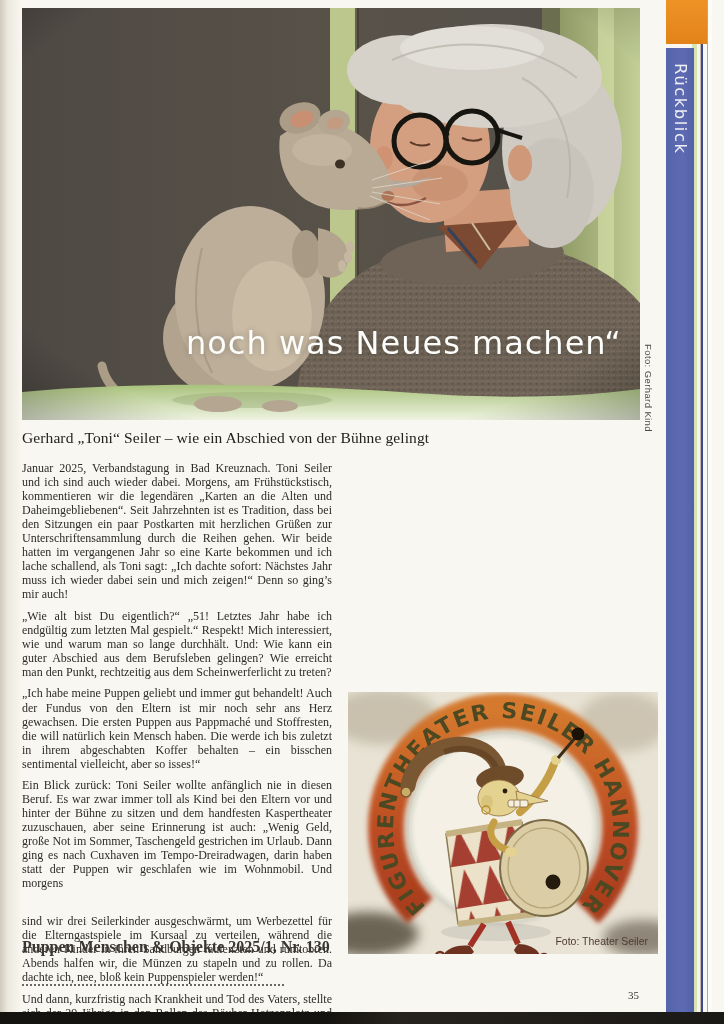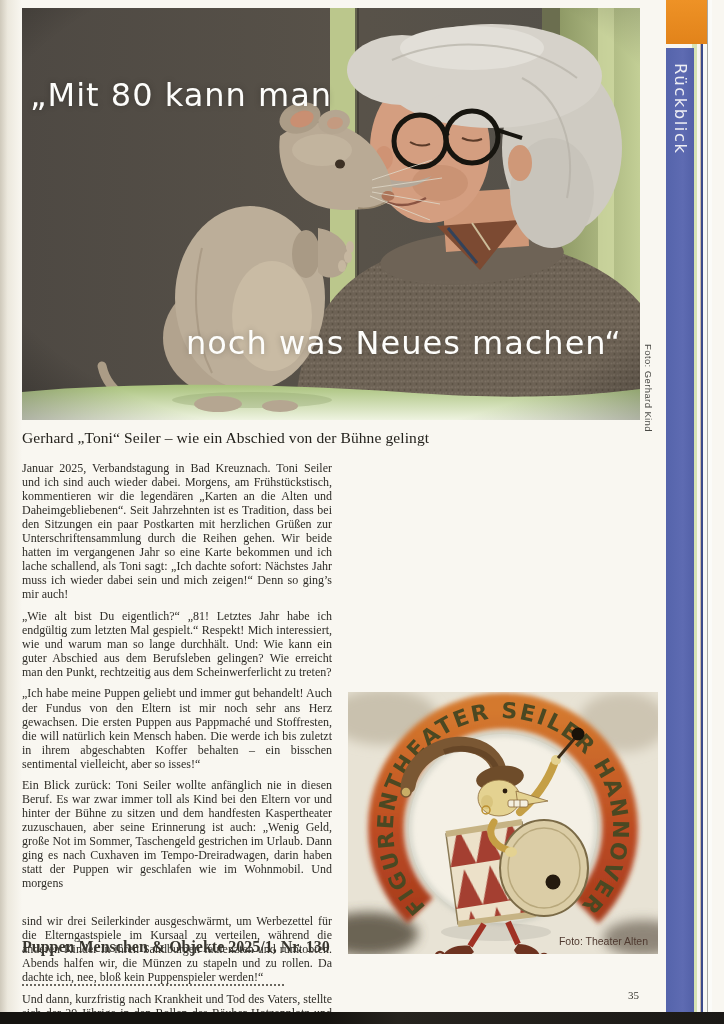--- a/index.html
+++ b/index.html
@@ -161,38 +161,37 @@
 
       <g>
         <path d="M0,384 C130,372 290,377 392,385 C495,392 565,388 618,381 L618,412 L0,412 Z" fill="url(#tableGrad)"></path>
         <ellipse cx="230" cy="392" rx="80" ry="8" fill="#8ca06a" opacity="0.35"></ellipse>
         <ellipse cx="196" cy="396" rx="24" ry="8" fill="#b5a691"></ellipse>
         <ellipse cx="258" cy="398" rx="18" ry="6" fill="#b5a691"></ellipse>
       </g>
 
       <rect x="0" y="0" width="618" height="412" fill="url(#vig)"></rect>
     </svg>
-    <div class="hl hl1">„Mit 80 kann man</div>
     <div class="hl hl2">noch was Neues machen“</div>
   </figure>
 
   <div class="photo-credit">Foto: Gerhard Kind</div>
 
   <div class="edge-stripes"></div>
   <div class="tab-blue">
     <span class="tab-label">Rückblick</span>
   </div>
   <div class="tab-orange"></div>
 
   <h1 class="subheading">Gerhard „Toni“ Seiler – wie ein Abschied von der Bühne gelingt</h1>
 
   <div class="columns">
     <div class="col">
       <p>Januar 2025, Verbandstagung in Bad Kreuznach. Toni Seiler und ich sind auch wieder dabei. Morgens, am Frühstückstisch, kommentieren wir die legendären „Karten an die Alten und Daheimgebliebenen“. Seit Jahrzehnten ist es Tradition, dass bei den Sitzungen ein paar Postkarten mit herzlichen Grüßen zur Unterschriftensammlung durch die Reihen gehen. Wir beide hatten im vergangenen Jahr so eine Karte bekommen und ich lache schallend, als Toni sagt: „Ich dachte sofort: Nächstes Jahr muss ich wieder dabei sein und mich zeigen!“ Denn so ging’s mir auch!</p>
-      <p>„Wie alt bist Du eigentlich?“ „81! Letztes Jahr habe ich endgültig zum letzten Mal gespielt.“ Respekt! Mich interessiert, wie und warum man so lange durchhält. Und: Wie kann ein guter Abschied aus dem Berufsleben gelingen? Wie erreicht man den Punkt, rechtzeitig aus dem Scheinwerferlicht zu treten?</p>
+      <p>„Wie alt bist Du eigentlich?“ „51! Letztes Jahr habe ich endgültig zum letzten Mal gespielt.“ Respekt! Mich interessiert, wie und warum man so lange durchhält. Und: Wie kann ein guter Abschied aus dem Berufsleben gelingen? Wie erreicht man den Punkt, rechtzeitig aus dem Scheinwerferlicht zu treten?</p>
       <p>„Ich habe meine Puppen geliebt und immer gut behandelt! Auch der Fundus von den Eltern ist mir noch sehr ans Herz gewachsen. Die ersten Puppen aus Pappmaché und Stoffresten, die will natürlich kein Mensch haben. Die werde ich bis zuletzt in ihrem abgeschabten Koffer behalten – ein bisschen sentimental vielleicht, aber so isses!“</p>
       <p>Ein Blick zurück: Toni Seiler wollte anfänglich nie in diesen Beruf. Es war zwar immer toll als Kind bei den Eltern vor und hinter der Bühne zu sitzen und dem handfesten Kaspertheater zuzuschauen, aber seine Erinnerung ist auch: „Wenig Geld, große Not im Sommer, Taschengeld gestrichen im Urlaub. Dann ging es nach Cuxhaven im Tempo-Dreiradwagen, darin haben statt der Puppen wir geschlafen wie im Wohnmobil. Und morgens</p>
     </div>
     <div class="col">
       <p>sind wir drei Seilerkinder ausgeschwärmt, um Werbezettel für die Elterngastspiele im Kursaal zu verteilen, während die anderen Kinder in ihren Sandburgen faulenzten und rumtobten. Abends halfen wir, die Münzen zu stapeln und zu rollen. Da dachte ich, nee, bloß kein Puppenspieler werden!“</p>
       <p>Und dann, kurzfristig nach Krankheit und Tod des Vaters, stellte sich der 29-Jährige in den Rollen des Räuber Hotzenplotz und Pinocchio an die Seite seiner Mutter, um nahtlos den fertigen Spielplan für 1973/74 aufrecht zu erhalten. „Ich kannte ja alle Stücke, musste nichts auswendig lernen, mein Vater saß anfangs noch im Sessel und gab Regiehilfe. Wir hatten hinter der Paravent-Bühne verdeckt die Textblätter zum Abrollen wie aneinandergeklebte Klopapier-Rollen: Man konnte alles mitverfolgen.“</p>
     </div>
   </div>
 
   <figure class="logo-figure">
@@ -260,21 +259,21 @@
         <path d="M146,130 C138,142 146,154 160,158" stroke="#c59f45" stroke-width="7" fill="none" stroke-linecap="round"></path>
         <ellipse cx="163" cy="160" rx="6" ry="5" fill="#e4d291"></ellipse>
         <line x1="136" y1="232" x2="122" y2="254" stroke="#a03124" stroke-width="6"></line>
         <line x1="160" y1="230" x2="170" y2="252" stroke="#a03124" stroke-width="6"></line>
         <path d="M122,254 C108,252 96,258 94,266 C106,270 120,266 126,260 Z" fill="#6e3320"></path>
         <circle cx="92" cy="264" r="4" fill="none" stroke="#6e3320" stroke-width="2.5"></circle>
         <path d="M170,252 C184,252 194,260 192,268 C180,270 168,264 166,258 Z" fill="#6e3320"></path>
         <circle cx="196" cy="266" r="4" fill="none" stroke="#6e3320" stroke-width="2.5"></circle>
       </g>
     </svg>
-    <figcaption class="logo-caption">Foto: Theater Alten</figcaption>
+    <figcaption class="logo-caption">Foto: Theater Seiler</figcaption>
   </figure>
 
   <div class="footer-rule"></div>
   <div class="footer-text">Puppen Menschen &amp; Objekte 2025/1, Nr. 130</div>
   <div class="page-number">35</div>
 
   <div class="scan-band"></div>
 </div>
 
 </body></html>

